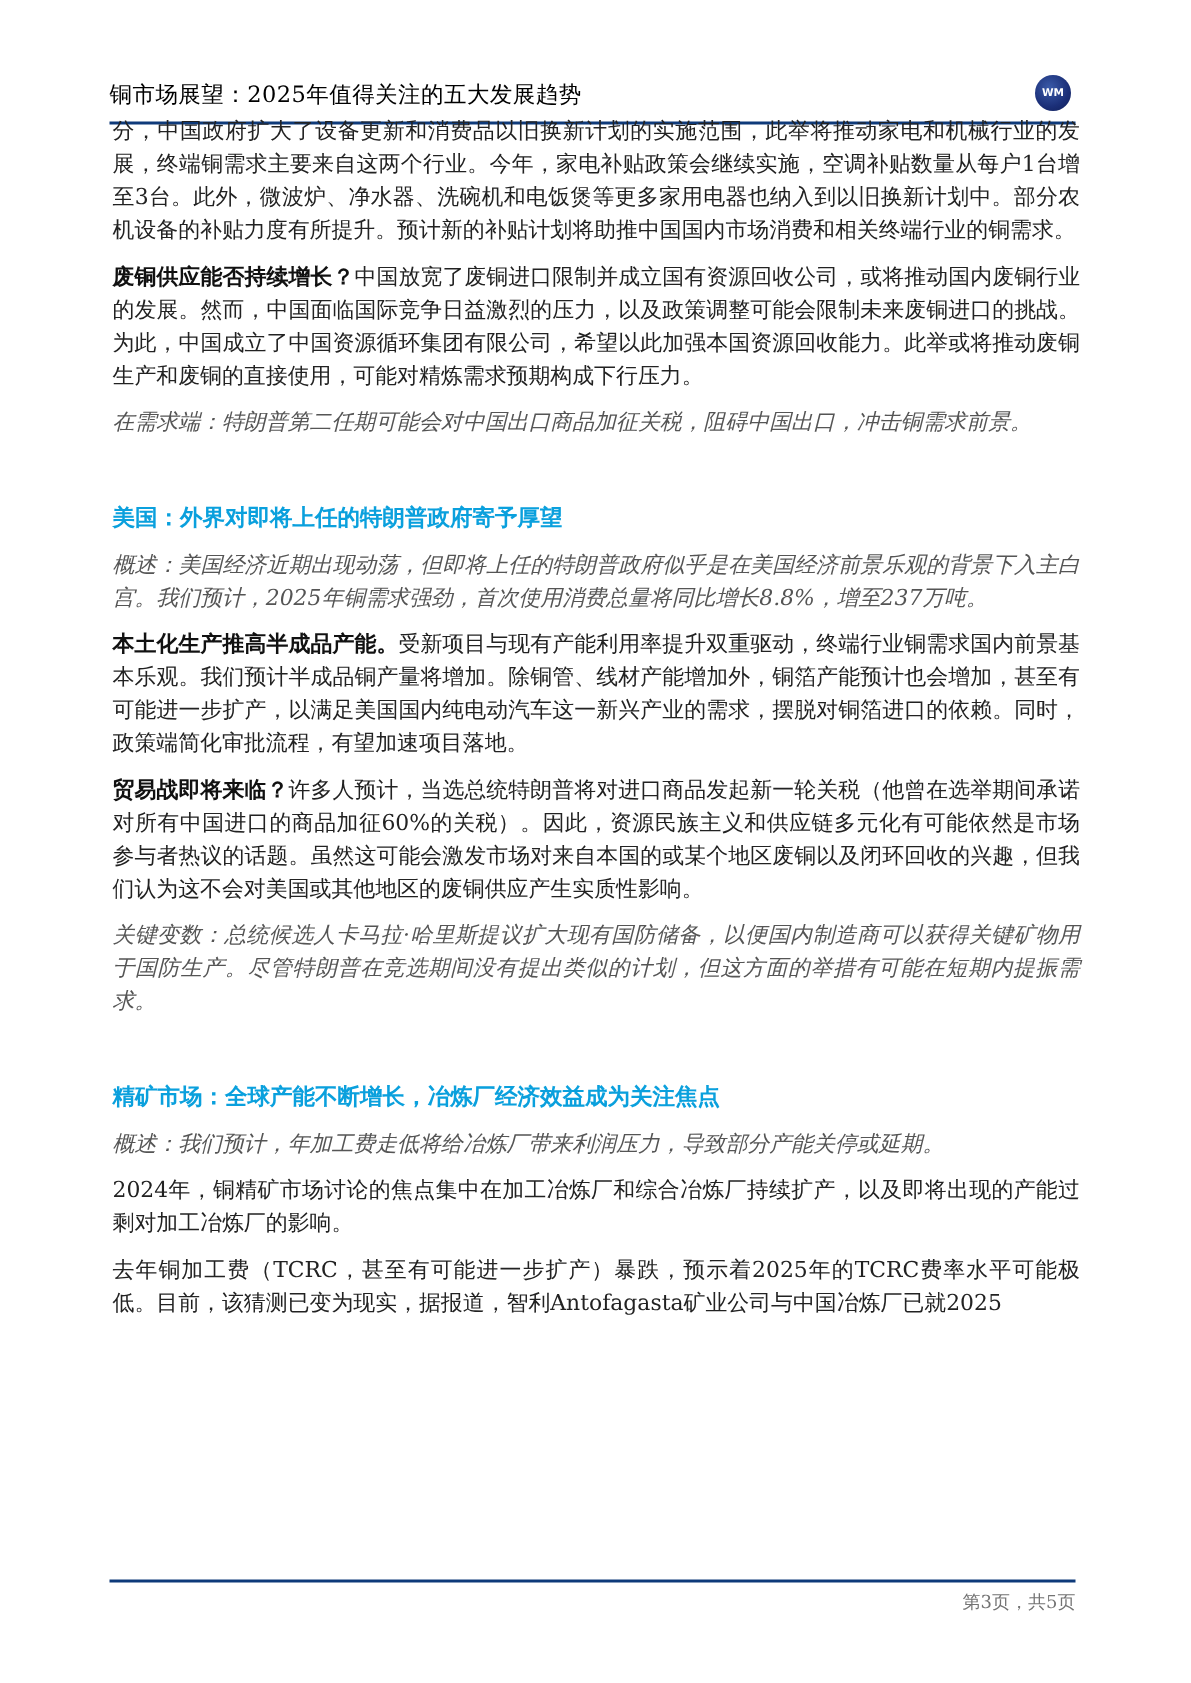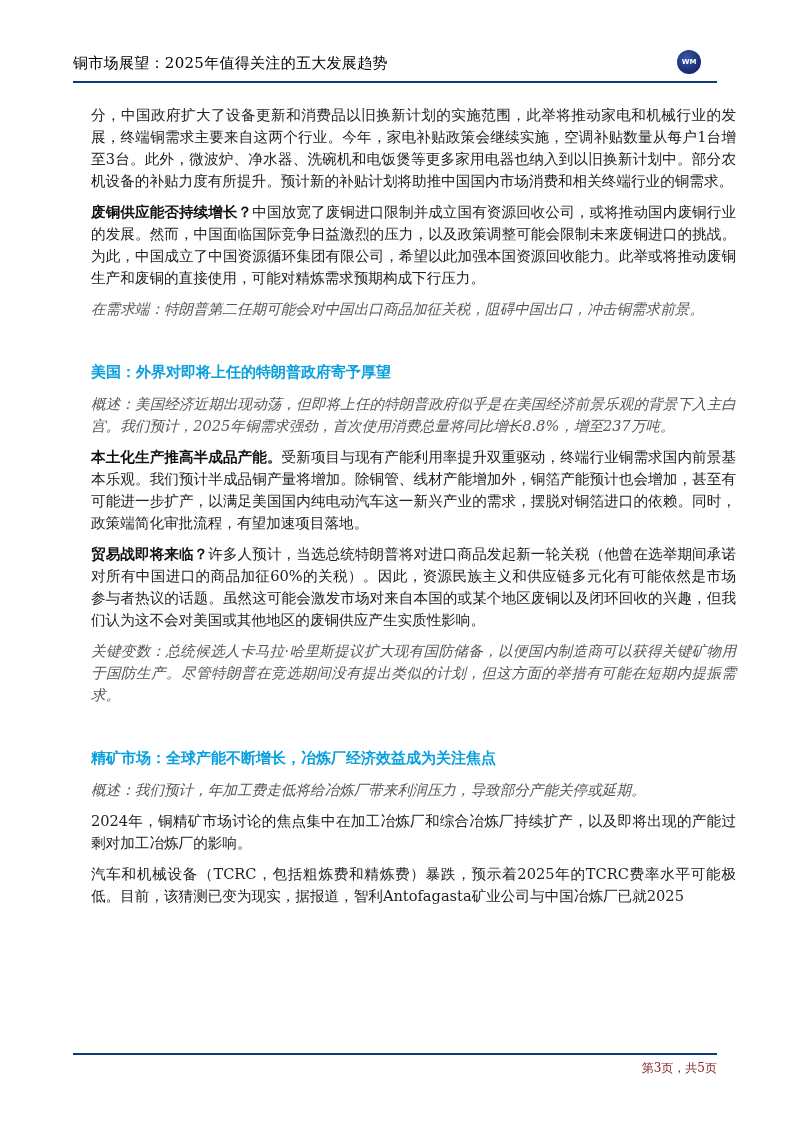--- a/index.html
+++ b/index.html
@@ -1,28 +1,28 @@
 <!DOCTYPE html>
 <html><head>
 <meta charset="utf-8">
 <style>
   html, body { margin: 0; padding: 0; background: #ffffff; }
   body { width: 794px; height: 1122px; position: relative; overflow: hidden;
          font-family: "DejaVu Serif", "Liberation Serif", serif; color: #222; }
   .header { position: absolute; left: 73px; top: 50px; width: 644px; height: 30px; }
   .header-title { position: absolute; left: 0; top: 4px; font-size: 15px; color: #000000;
                   font-family: "DejaVu Serif", "Liberation Serif", serif; letter-spacing: 0.3px; }
-  .logo { position: absolute; right: 16px; top: 0px; width: 24px; height: 24px; border-radius: 50%;
+  .logo { position: absolute; right: 3px; top: 0px; width: 24px; height: 24px; border-radius: 50%;
           background: radial-gradient(circle at 40% 35%, #3a5aa8 0%, #1b2f78 60%, #0f1d55 100%);
           color: #fff; font-size: 7px; font-weight: bold; display: flex; align-items: center; justify-content: center;
           font-family: "DejaVu Sans", sans-serif; }
   .rule-top { position: absolute; left: 73px; top: 81px; width: 644px; height: 2px; background: #0e3a7a; }
   .rule-bottom { position: absolute; left: 73px; top: 1053px; width: 644px; height: 2px; background: #0e3a7a; }
-  .footer { position: absolute; right: 77px; top: 1060px; font-size: 12px; color: #7f1d1d; }
-  .content { position: absolute; left: 75px; top: 104px; width: 645px; margin-left: 16px; }
+  .footer { position: absolute; right: 77px; top: 1060px; font-size: 12px; color: #737373; }
+  .content { position: absolute; left: 75px; top: 77px; width: 645px; }
   p { margin: 0 0 9px 0; font-size: 14.6px; line-height: 22px; text-align: justify; color: #222; }
   p.italic { font-style: italic; color: #555; }
   p b { font-weight: bold; color: #111; }
   h2 { margin: 0 0 8px 0; font-size: 15px; line-height: 26px; color: #0aa0dd; font-weight: bold;
        font-family: "DejaVu Sans", "Liberation Sans", sans-serif; }
   .gap-large { height: 30px; }
 </style>
 </head>
 <body>
 
@@ -43,17 +43,17 @@
   <p class="italic">概述：美国经济近期出现动荡，但即将上任的特朗普政府似乎是在美国经济前景乐观的背景下入主白宫。我们预计，2025年铜需求强劲，首次使用消费总量将同比增长8.8%，增至237万吨。</p>
   <p><b>本土化生产推高半成品产能。</b><span>受新项目与现有产能利用率提升双重驱动，终端行业铜需求国内前景基本乐观。我们预计半成品铜产量将增加。除铜管、线材产能增加外，铜箔产能预计也会增加，甚至有可能进一步扩产，以满足美国国内纯电动汽车这一新兴产业的需求，摆脱对铜箔进口的依赖。同时，政策端简化审批流程，有望加速项目落地。</span></p>
   <p><b>贸易战即将来临？</b><span>许多人预计，当选总统特朗普将对进口商品发起新一轮关税（他曾在选举期间承诺对所有中国进口的商品加征60%的关税）。因此，资源民族主义和供应链多元化有可能依然是市场参与者热议的话题。虽然这可能会激发市场对来自本国的或某个地区废铜以及闭环回收的兴趣，但我们认为这不会对美国或其他地区的废铜供应产生实质性影响。</span></p>
   <p class="italic">关键变数：总统候选人卡马拉·哈里斯提议扩大现有国防储备，以便国内制造商可以获得关键矿物用于国防生产。尽管特朗普在竞选期间没有提出类似的计划，但这方面的举措有可能在短期内提振需求。</p>
 
   <div class="gap-large"></div>
 
   <h2>精矿市场：全球产能不断增长，冶炼厂经济效益成为关注焦点</h2>
   <p class="italic">概述：我们预计，年加工费走低将给冶炼厂带来利润压力，导致部分产能关停或延期。</p>
   <p>2024年，铜精矿市场讨论的焦点集中在加工冶炼厂和综合冶炼厂持续扩产，以及即将出现的产能过剩对加工冶炼厂的影响。</p>
-  <p>汽车和机械设备（TCRC，包括粗炼费和精炼费）暴跌，预示着2025年的TCRC费率水平可能极低。目前，该猜测已变为现实，据报道，智利Antofagasta矿业公司与中国冶炼厂已就2025</p>
+  <p>去年铜加工费（TCRC，甚至有可能进一步扩产）暴跌，预示着2025年的TCRC费率水平可能极低。目前，该猜测已变为现实，据报道，智利Antofagasta矿业公司与中国冶炼厂已就2025</p>
 </div>
 
 <div class="rule-bottom"></div>
 <div class="footer">第3页，共5页</div>
 
 </body></html>

